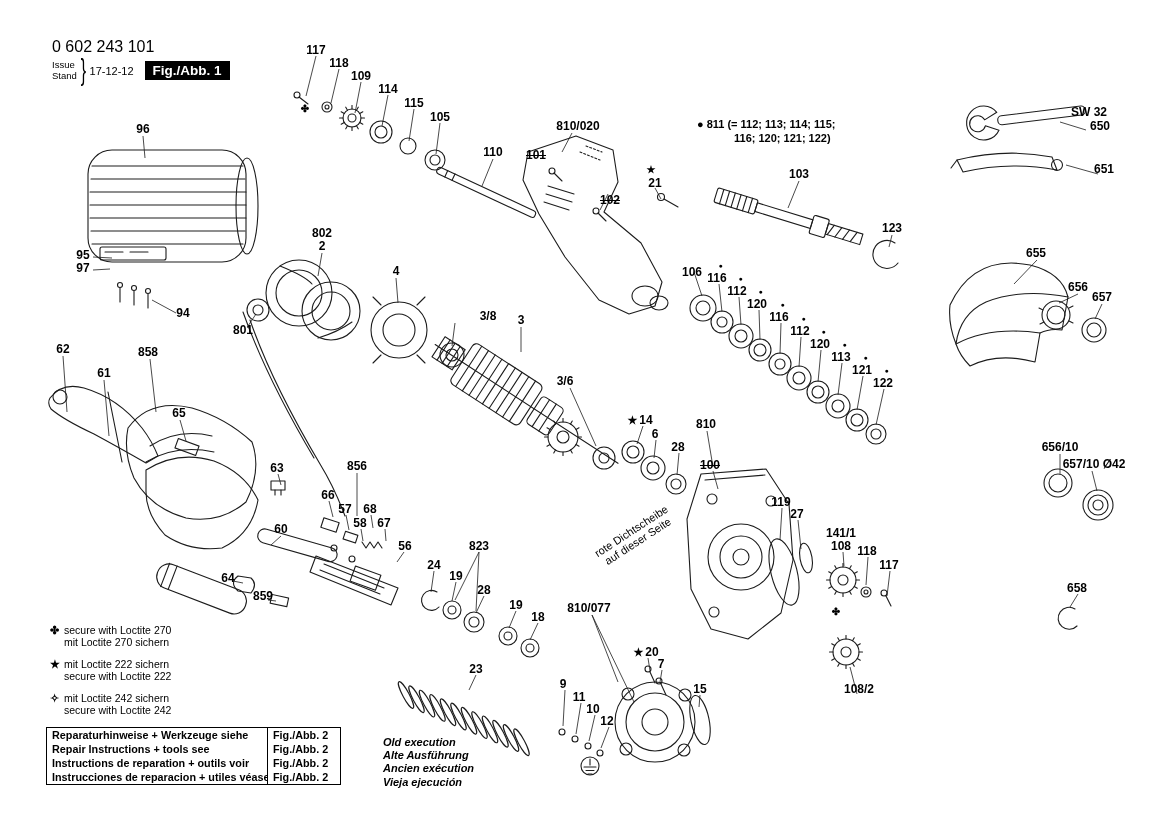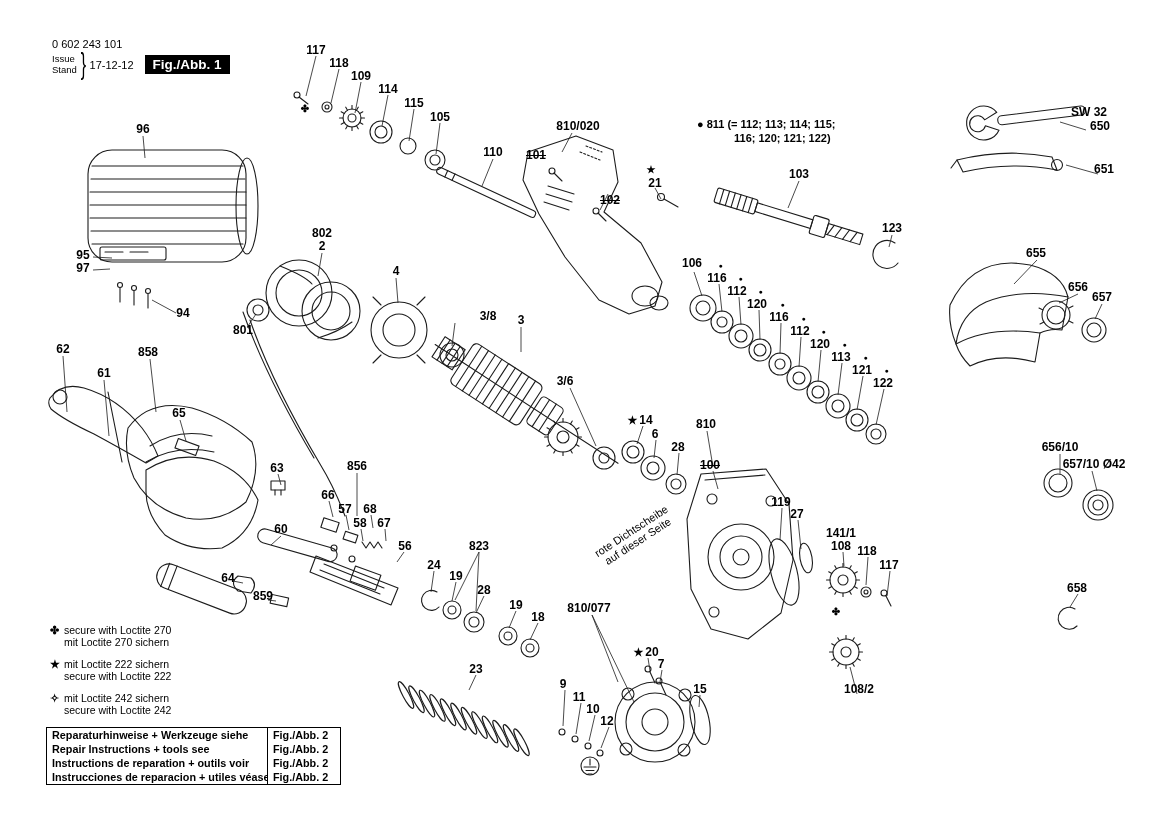--- a/index.html
+++ b/index.html
@@ -9,21 +9,21 @@
   .ln{fill:none;stroke:#1c1c1c;stroke-width:1.1;stroke-linejoin:round;stroke-linecap:round;}
   .ld{stroke:#1c1c1c;stroke-width:0.8;}
 
   .plabel{position:absolute;transform:translate(-50%,-50%);font-weight:bold;font-size:12px;line-height:1;white-space:nowrap;}
   .plabel.strike span.txt{text-decoration:line-through;}
   .plabel.sym{font-size:10px;}
   .plabel .marker{margin-right:2px;font-size:11px;}
   .plabel .dotmark{position:absolute;left:58%;top:-10px;font-size:7px;}
 
   .titleblock{position:absolute;left:52px;top:38px;}
-  .titleblock .pn{font-size:11px;margin-bottom:3px;}
+  .titleblock .pn{font-size:16px;margin-bottom:3px;}
   .titleblock .row2{display:flex;align-items:center;gap:3px;}
   .titleblock .is{display:flex;flex-direction:column;font-size:9.5px;line-height:1.1;}
   .titleblock .brace{font-size:20px;transform:scale(0.8,1.5);font-weight:300;}
   .titleblock .date{font-size:11px;}
   .figbox{background:#000;color:#fff;font-weight:bold;font-size:13.5px;padding:2px 8px;margin-left:8px;}
 
   .group-note{position:absolute;left:697px;top:85px;font-size:11px;font-weight:bold;line-height:1.25;margin-top:33px;}
   .group-note .gn2{margin-left:37px;}
   .group-note .bullet{font-size:11px;margin-right:3px;}
 
@@ -449,21 +449,21 @@
       <div class="plabel" style="left: 322px; top: 233px;"><span class="txt">802</span></div>
       <div class="plabel" style="left: 322px; top: 246px;"><span class="txt">2</span></div>
       <div class="plabel" style="left: 83px; top: 255px;"><span class="txt">95</span></div>
       <div class="plabel" style="left: 83px; top: 268px;"><span class="txt">97</span></div>
       <div class="plabel" style="left: 183px; top: 313px;"><span class="txt">94</span></div>
       <div class="plabel" style="left: 243px; top: 330px;"><span class="txt">801</span></div>
       <div class="plabel" style="left: 396px; top: 271px;"><span class="txt">4</span></div>
       <div class="plabel" style="left: 481px; top: 316px; margin-left: 7px;"><span class="txt">3/8</span></div>
       <div class="plabel" style="left: 521px; top: 320px;"><span class="txt">3</span></div>
       <div class="plabel" style="left: 565px; top: 381px;"><span class="txt">3/6</span></div>
-      <div class="plabel" style="left: 692px; top: 263px;"><span class="txt">106</span></div>
+      <div class="plabel" style="left: 692px; top: 272px;"><span class="txt">106</span></div>
       <div class="plabel" style="left: 717px; top: 278px;"><span class="txt">116</span><span class="dotmark">●</span></div>
       <div class="plabel" style="left: 737px; top: 291px;"><span class="txt">112</span><span class="dotmark">●</span></div>
       <div class="plabel" style="left: 757px; top: 304px;"><span class="txt">120</span><span class="dotmark">●</span></div>
       <div class="plabel" style="left: 779px; top: 317px;"><span class="txt">116</span><span class="dotmark">●</span></div>
       <div class="plabel" style="left: 800px; top: 331px;"><span class="txt">112</span><span class="dotmark">●</span></div>
       <div class="plabel" style="left: 820px; top: 344px;"><span class="txt">120</span><span class="dotmark">●</span></div>
       <div class="plabel" style="left: 841px; top: 357px;"><span class="txt">113</span><span class="dotmark">●</span></div>
       <div class="plabel" style="left: 862px; top: 370px;"><span class="txt">121</span><span class="dotmark">●</span></div>
       <div class="plabel" style="left: 883px; top: 383px;"><span class="txt">122</span><span class="dotmark">●</span></div>
       <div class="plabel" style="left: 1036px; top: 253px;"><span class="txt">655</span></div>
@@ -577,15 +577,21 @@
     <div class="trow">
       <div class="tcell">Instructions de reparation + outils voir</div>
       <div class="tref">Fig./Abb. 2</div>
     </div>
     <div class="trow">
       <div class="tcell">Instrucciones de reparacion + utiles véase</div>
       <div class="tref">Fig./Abb. 2</div>
     </div>
   </div>
 
+  <div class="old-exec">
+    <div>Old execution</div>
+    <div>Alte Ausführung</div>
+    <div>Ancien exécution</div>
+    <div>Vieja ejecución</div>
+  </div>
 
 
 </div>
 
 </body></html>

